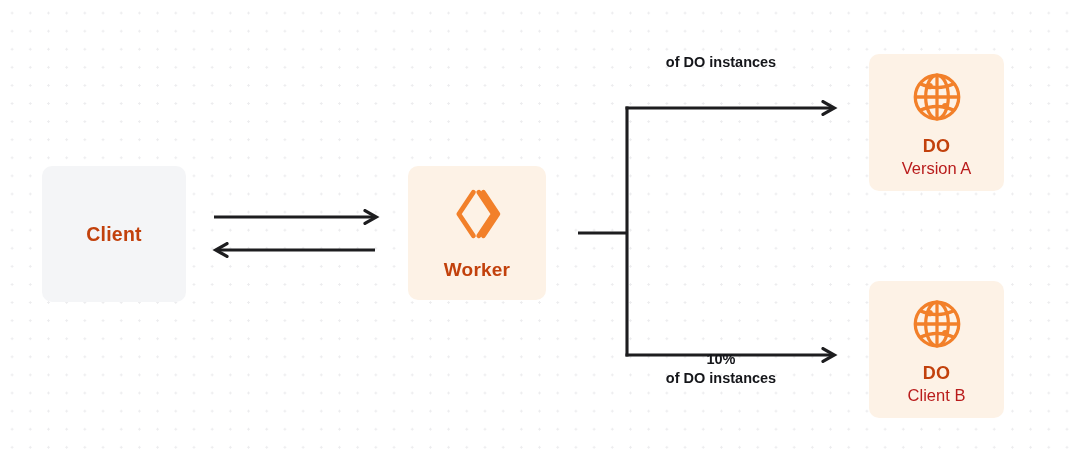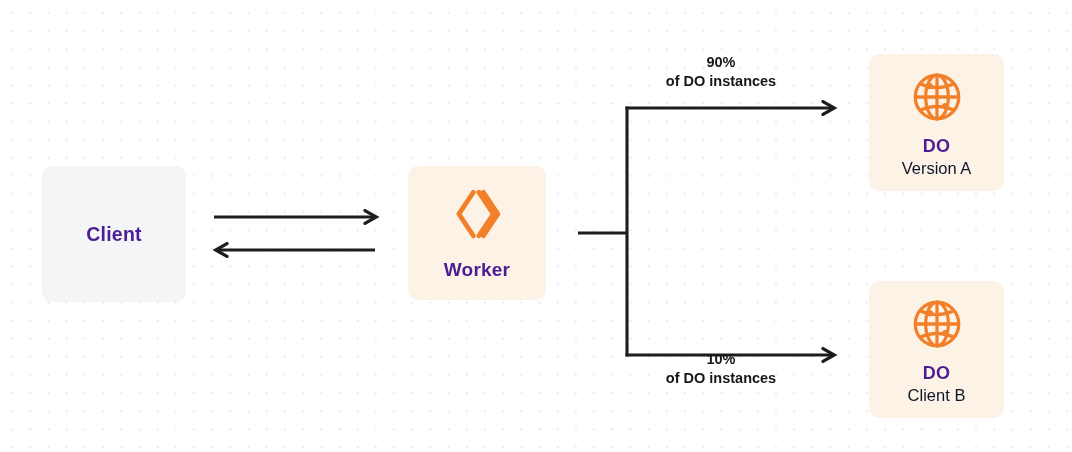--- a/index.html
+++ b/index.html
@@ -52,36 +52,36 @@
     width: 135px;
     height: 137px;
     background-color: #fdf2e6;
   }
   .node-do-a { top: 54px; }
   .node-do-b { top: 281px; }
 
   .node-title {
     font-size: 19px;
     font-weight: bold;
-    color: #4c1d95;
+    color: #c2410c;
     letter-spacing: 0.2px;
   }
   .node-title-client {
     font-size: 19.5px;
   }
   .node-worker .node-title {
     margin-top: 16px;
   }
   .node-do .node-title {
     margin-top: 10px;
     font-size: 18px;
   }
   .node-subtitle {
     font-size: 16.5px;
-    color: #0f172a;
+    color: #b91c1c;
     margin-top: 2px;
   }
 
   
   .icon-worker {
     width: 58px;
     height: 58px;
     display: block;
   }
   .icon-do {
@@ -204,21 +204,20 @@
         </g>
         <circle cx="24" cy="20" r="3.4" fill="#f2802a"></circle>
         <circle cx="41" cy="42" r="3.4" fill="#f2802a"></circle>
       </svg>
     </span>
     <span class="node-title">DO</span>
     <span class="node-subtitle">Client B</span>
   </div>
 
   <div class="edge-label edge-label-top">
-    <span class="pct">90%</span>
     <span class="desc">of DO instances</span>
   </div>
 
   <div class="edge-label edge-label-bottom">
     <span class="pct">10%</span>
     <span class="desc">of DO instances</span>
   </div>
 
 </div>
 

